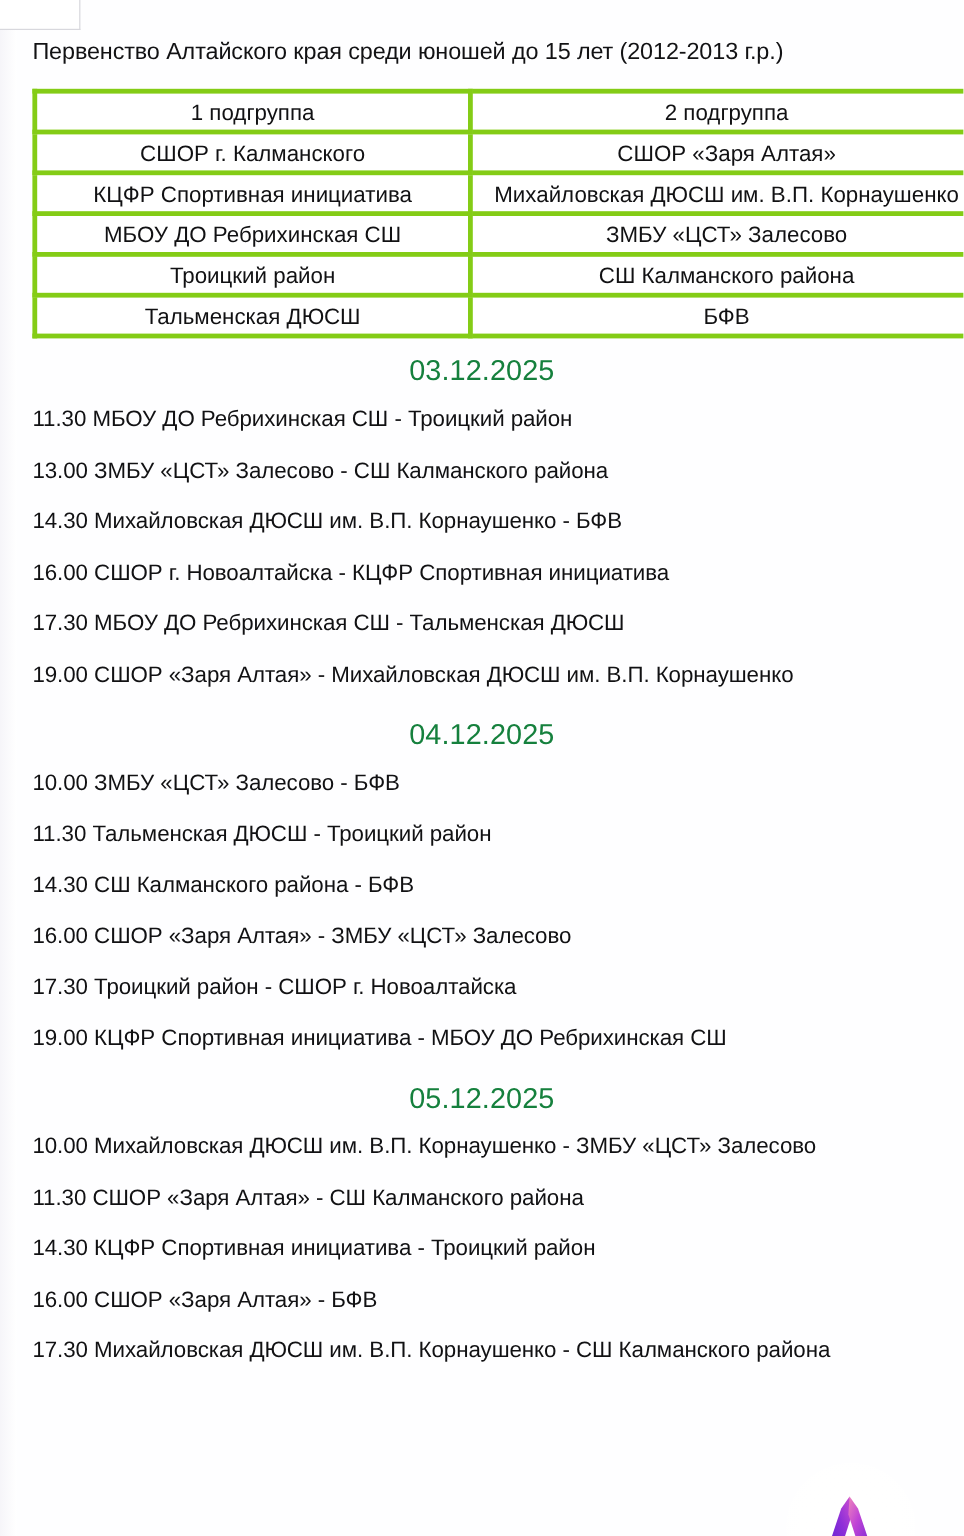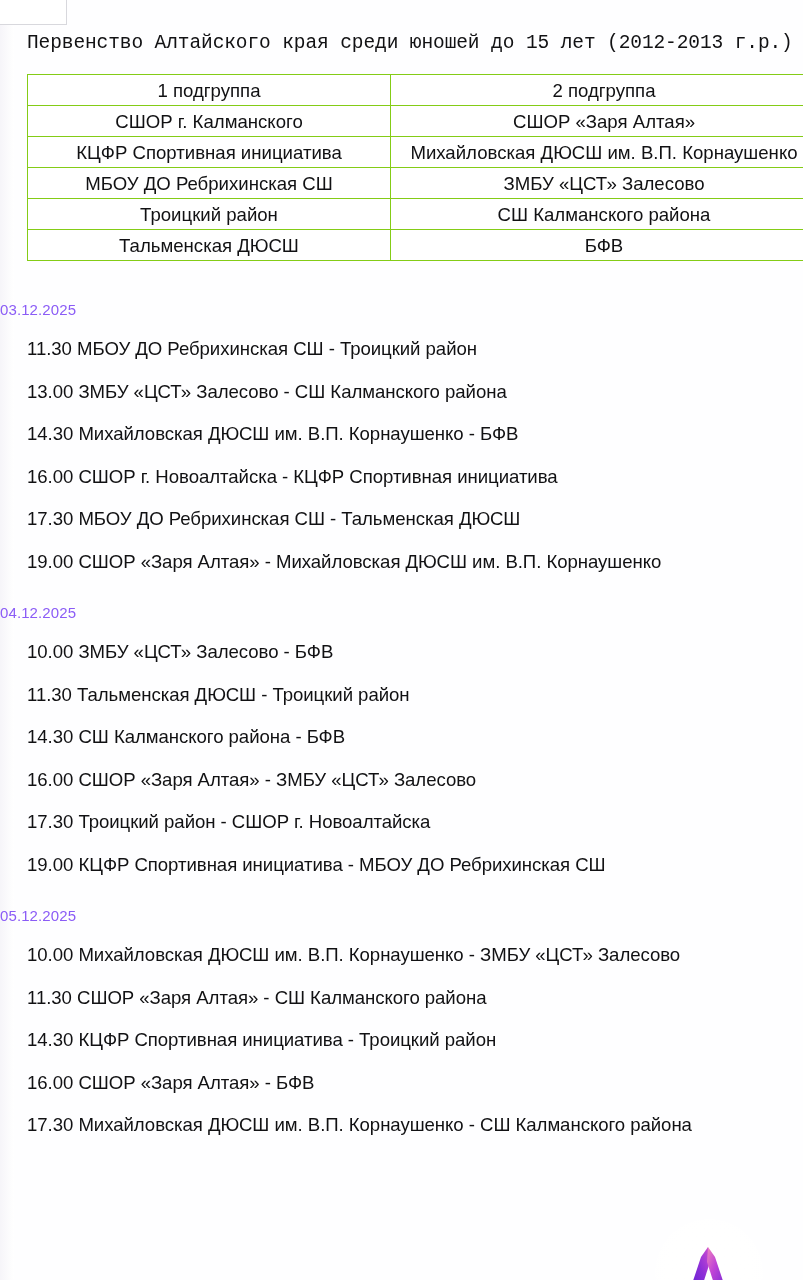--- a/index.html
+++ b/index.html
@@ -46,60 +46,59 @@
 
   .title {
     position: absolute;
     left: 27px;
     top: 31px;
     font-size: 19.5px;
     line-height: 24px;
     letter-spacing: -0.1px;
     white-space: nowrap;
     color: #121214;
-    font-family: Liberation Mono, monospace;
   }
 
   
   .subgroup-table {
     position: absolute;
     left: 27px;
     top: 74px;
     width: 790px;
     border-collapse: collapse;
     table-layout: fixed;
   }
   .subgroup-table col.c1 { width: 363px; }
   .subgroup-table col.c2 { width: 427px; }
   .subgroup-table td {
-    border: 1px solid #84cc16;
+    border: 4px solid #84cc16;
     text-align: center;
     vertical-align: middle;
     font-size: 18.6px;
     line-height: 25px;
     padding: 2px 6px;
     height: 26px;
     color: #111113;
     background: #ffffff;
   }
 
   
   .schedule {
     position: absolute;
     left: 0;
     top: 288px;
     width: 803px;
   }
   .day { }
   .day-date {
-    text-align: left;
-    font-size: 15px;
+    text-align: center;
+    font-size: 24px;
     line-height: 26px;
     padding: 9px 0 13px 0;
-    color: #8b5cf6;
+    color: #15803d;
     letter-spacing: 0.1px;
   }
   .match {
     font-size: 18.6px;
     line-height: 26px;
     padding: 0 0 16.5px 27px;
     white-space: nowrap;
     color: #111113;
     letter-spacing: -0.05px;
   }

